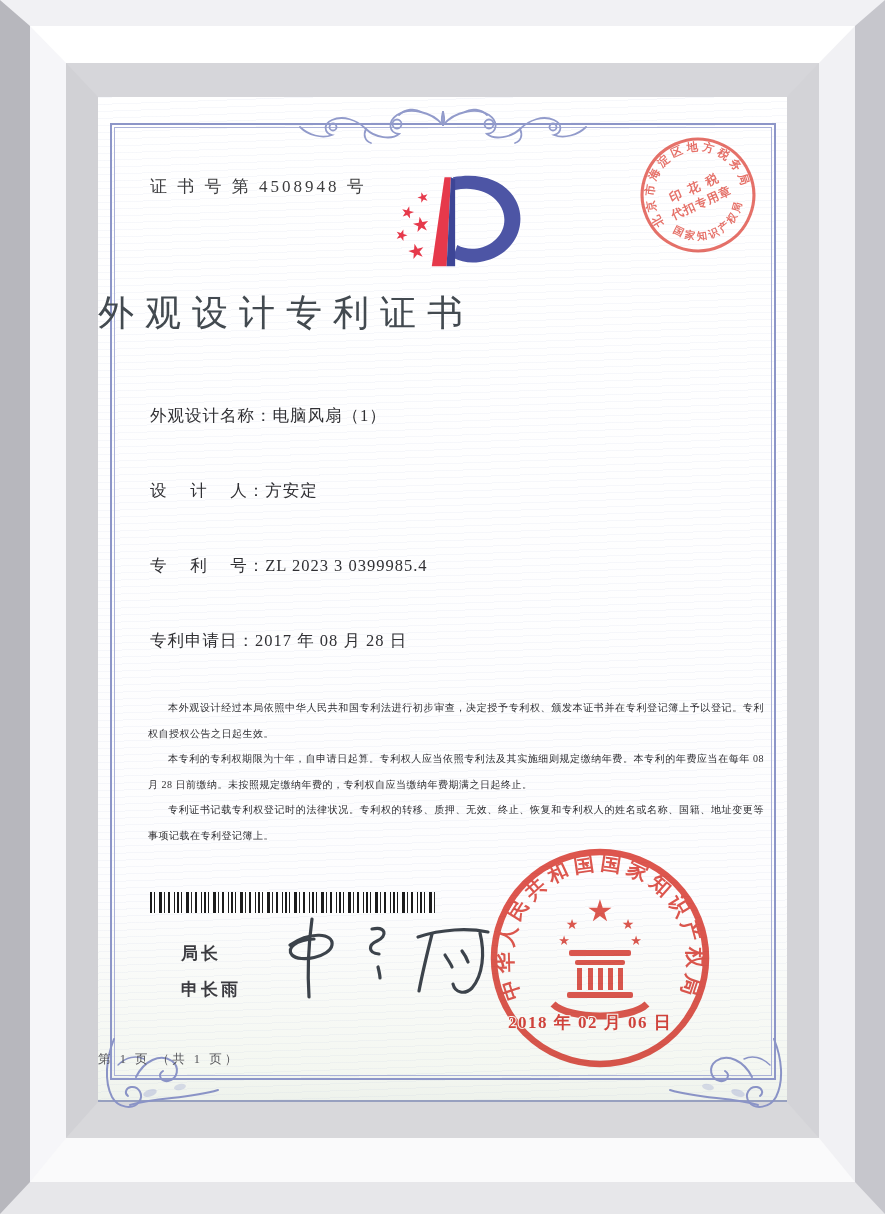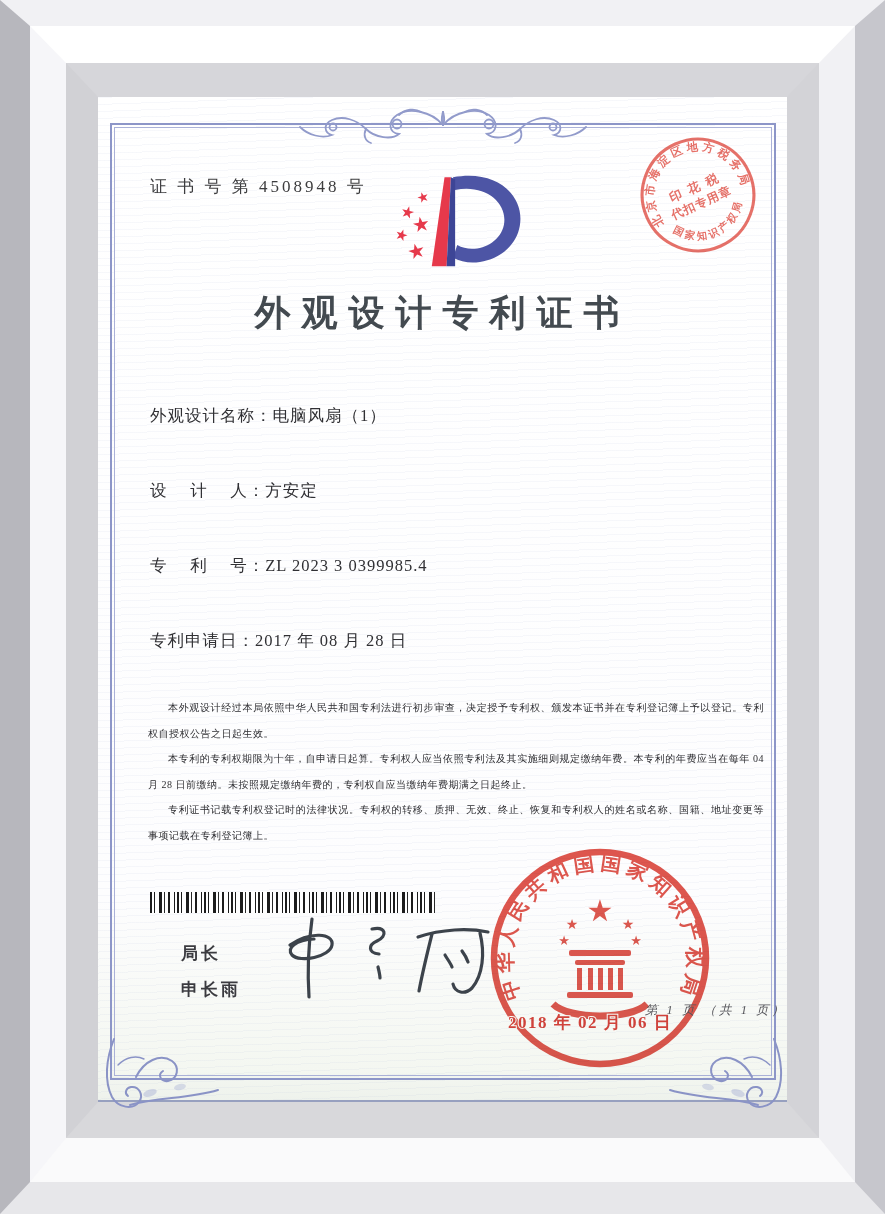--- a/index.html
+++ b/index.html
@@ -28,22 +28,22 @@
   .blue-border { position:absolute; top:26px; left:12px; right:11px; bottom:20px;
     border:2px solid #8d96c8; }
   .blue-border::after { content:""; position:absolute; inset:2px; border:1px solid #aab1d8; }
 
   .orn { position:absolute; pointer-events:none; }
   .orn svg { display:block; }
 
   
   .cert-no { position:absolute; left:52px; top:78px; font-size:17px; letter-spacing:3px; color:#3c3c3e; }
   .logo { position:absolute; left:50%; top:76px; transform:translateX(-50%); margin-left:10px; }
-  .title { position:absolute; left:0; right:0; top:192px; text-align:center;
-    font-size:36px; font-weight:bold; letter-spacing:11px; color:#434a50; }
+  .title { position:absolute; left:0; right:0; top:192px; 
+    font-size:36px; font-weight:normal; letter-spacing:11px; color:#434a50; }
 
   .fields { position:absolute; left:52px; top:288px; right:40px; }
   .field-row { height:55px; font-size:16.5px; color:#303034; white-space:pre;margin-top:20px; }
   .field-label { letter-spacing:1px; }
   .field-value { letter-spacing:1px; }
 
   .paragraphs { position:absolute; left:50px; top:598px; width:616px;
     font-size:10px; line-height:25.5px; color:#2e2e32; text-align:justify; }
   .paragraphs p { text-indent:2em; letter-spacing:0.5px; }
 
@@ -54,22 +54,22 @@
       #1c1c1c 18px 20px, #fff 20px 24px, #1c1c1c 24px 25px, #fff 25px 27px); }
 
   .signer { position:absolute; left:58px; top:845px; font-family:"Liberation Sans","DejaVu Sans",sans-serif;
     font-size:17px; font-weight:600; color:#3b3b40; letter-spacing:3px;margin-left:25px; }
   .signer div { margin-bottom:13px; }
   .signature { position:absolute; left:168px; top:812px; }
 
   .seal-big { position:absolute; left:387px; top:749px; mix-blend-mode:multiply; opacity:.93; }
   .stamp-top { position:absolute; left:538px; top:36px; mix-blend-mode:multiply; opacity:.85; }
 
-  .footer { position:absolute; left:0; right:0; top:905px; text-align:right;
-    font-size:12.5px; letter-spacing:3px; color:#55555a;font-style:italic; }
+  .footer { position:absolute; left:0; right:0; top:954px; text-align:left;
+    font-size:12.5px; letter-spacing:3px; color:#55555a; }
 </style>
 </head>
 <body>
 
 <div class="scene">
   <div class="frame-edge"></div>
   <div class="frame-face"></div>
   <div class="frame-mat"></div>
 
   <div class="paper">
@@ -139,21 +139,21 @@
 
     <div class="fields">
       <div class="field-row"><span class="field-label">外观设计名称：</span><span class="field-value">电脑风扇（1）</span></div>
       <div class="field-row"><span class="field-label">设　 计　 人：</span><span class="field-value">方安定</span></div>
       <div class="field-row"><span class="field-label">专　 利　 号：</span><span class="field-value">ZL 2023 3 0399985.4</span></div>
       <div class="field-row"><span class="field-label">专利申请日：</span><span class="field-value">2017 年 08 月 28 日</span></div>
     </div>
 
     <div class="paragraphs">
       <p>本外观设计经过本局依照中华人民共和国专利法进行初步审查，决定授予专利权、颁发本证书并在专利登记簿上予以登记。专利权自授权公告之日起生效。</p>
-      <p>本专利的专利权期限为十年，自申请日起算。专利权人应当依照专利法及其实施细则规定缴纳年费。本专利的年费应当在每年 04 月 28 日前缴纳。未按照规定缴纳年费的，专利权自应当缴纳年费期满之日起终止。</p>
+      <p>本专利的专利权期限为十年，自申请日起算。专利权人应当依照专利法及其实施细则规定缴纳年费。本专利的年费应当在每年 08 月 28 日前缴纳。未按照规定缴纳年费的，专利权自应当缴纳年费期满之日起终止。</p>
       <p>专利证书记载专利权登记时的法律状况。专利权的转移、质押、无效、终止、恢复和专利权人的姓名或名称、国籍、地址变更等事项记载在专利登记簿上。</p>
     </div>
 
     <div class="barcode"></div>
 
     <div class="signer">
       <div>局长</div>
       <div>申长雨</div>
     </div>
 

